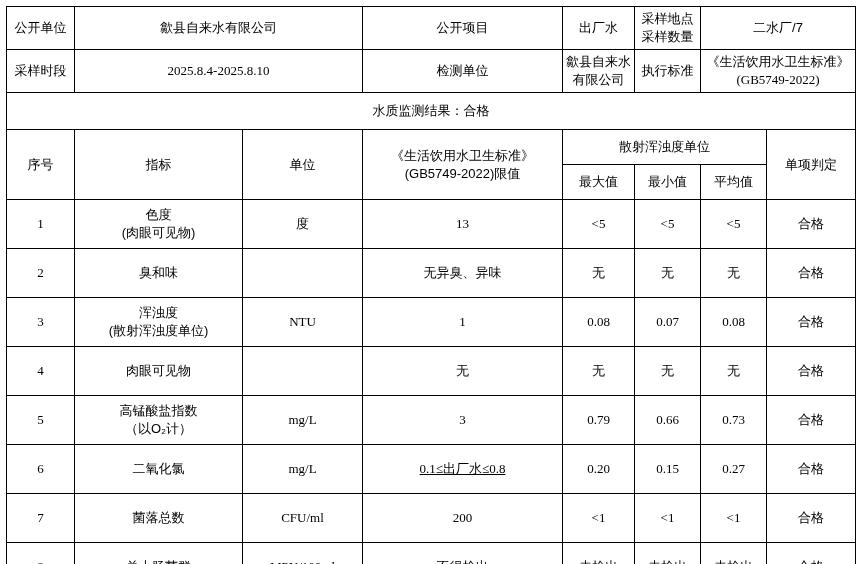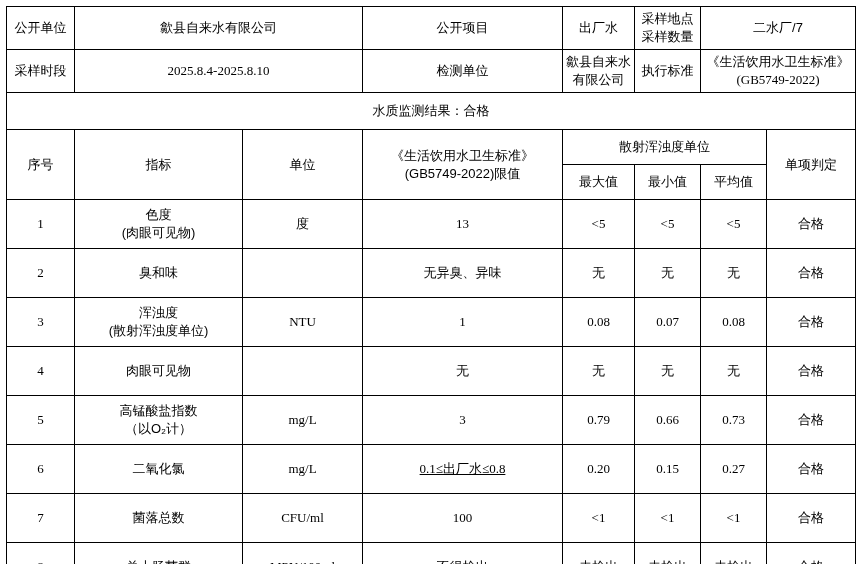--- a/index.html
+++ b/index.html
@@ -205,21 +205,21 @@
         <td class="num">0.15</td>
         <td class="num">0.27</td>
         <td>合格</td>
       </tr>
       <tr class="data-row">
         <td class="idx">7</td>
         <td class="two-line">
           <div>菌落总数</div>
         </td>
         <td class="unit">CFU/ml</td>
-        <td class="num">100</td>
+        <td class="num">200</td>
         <td class="num">&lt;1</td>
         <td class="num">&lt;1</td>
         <td class="num">&lt;1</td>
         <td>合格</td>
       </tr>
       <tr class="data-row">
         <td class="idx">8</td>
         <td class="two-line">
           <div>总大肠菌群</div>
         </td>

